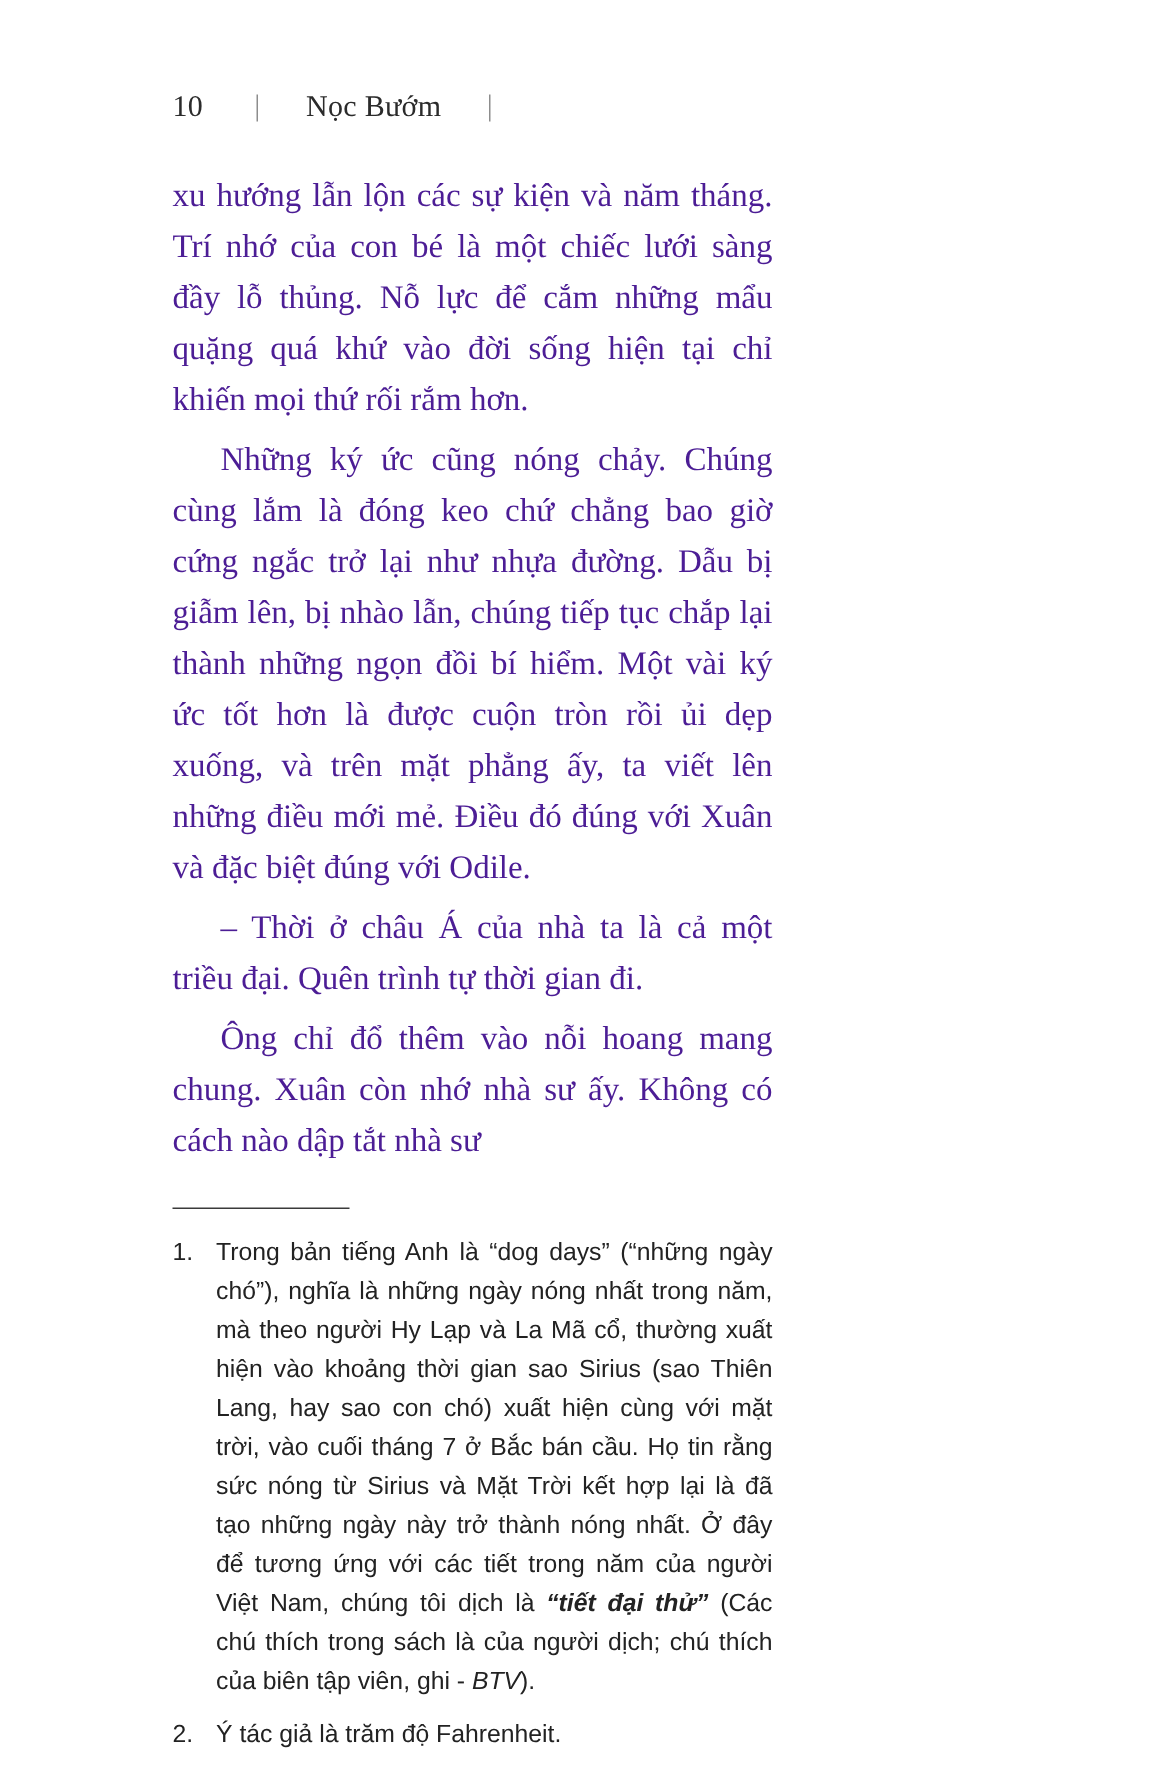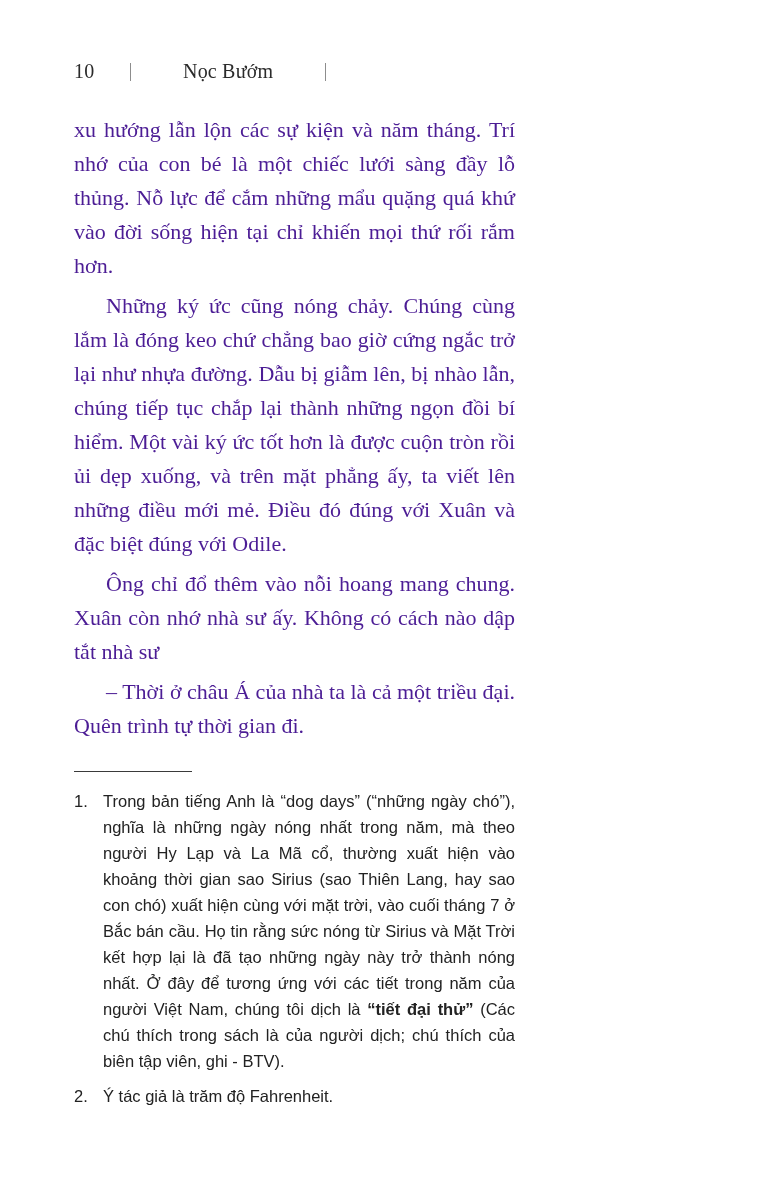--- a/index.html
+++ b/index.html
@@ -6,42 +6,42 @@
   html, body { background: #ffffff; }
   body {
     width: 768px; height: 1182px;
     font-family: "Liberation Serif", serif;
     color: #1f1f1f;
     -webkit-font-smoothing: antialiased;
   }
   .page {
     width: 620px; height: 1182px;
     background: #ffffff;
-    padding: 60px 105px 0 74px;
+    padding: 60px 105px 0 115px;
     overflow: hidden;
     position: relative;
   }
 
   
   .page-header {
     display: flex;
     align-items: center;
     font-size: 20px;
     color: #2b2b2b;
     margin-bottom: 30px;
     letter-spacing: 0.2px;
   }
   .page-number { min-width: 28px; }
   .header-divider {
     display: inline-block;
     width: 1px; height: 18px;
     background: #8d8d8d;
   }
   .header-divider.first { margin-left: 28px; }
-  .book-title { margin: 0 52px; }
+  .book-title { margin: 0 32px; }
 
   
   .page-body {
     font-size: 22px;
     line-height: 34px;
     text-align: justify;
     color: #4c1d95;
   }
   .para { margin-bottom: 6px; }
   .para.indent { text-indent: 32px; }
@@ -65,45 +65,45 @@
     line-height: 26px;
     color: #222222;
   }
   .footnote {
     position: relative;
     padding-left: 29px;
     text-align: justify;
     margin-bottom: 9px;
   }
   .fn-marker { position: absolute; left: 0; top: 0; }
-  .fn-bold { font-weight: bold; }
-  .fn-italic { }
+  .fn-bold { font-weight: bold; font-style: italic; }
+  .fn-italic { font-style: italic; }
 </style>
 </head>
 <body>
 
 <div class="page">
 
   <header class="page-header">
     <span class="page-number">10</span>
     <span class="header-divider first"></span>
     <span class="book-title">Nọc Bướm</span>
     <span class="header-divider"></span>
   </header>
 
   <main class="page-body">
     <p class="para">xu hướng lẫn lộn các sự kiện và năm tháng. Trí nhớ của con bé là một chiếc lưới sàng đầy lỗ thủng. Nỗ lực để cắm những mẩu quặng quá khứ vào đời sống hiện tại chỉ khiến mọi thứ rối rắm hơn.</p>
 
 
     <p class="para indent">Những ký ức cũng nóng chảy. Chúng cùng lắm là đóng keo chứ chẳng bao giờ cứng ngắc trở lại như nhựa đường. Dẫu bị giẫm lên, bị nhào lẫn, chúng tiếp tục chắp lại thành những ngọn đồi bí hiểm. Một vài ký ức tốt hơn là được cuộn tròn rồi ủi dẹp xuống, và trên mặt phẳng ấy, ta viết lên những điều mới mẻ. Điều đó đúng với Xuân và đặc biệt đúng với Odile.</p>
 
 
+    <p class="para indent">– Thời ở châu Á của nhà ta là cả một triều đại. Quên trình tự thời gian đi.</p>
+
     <p class="para indent">Ông chỉ đổ thêm vào nỗi hoang mang chung. Xuân còn nhớ nhà sư ấy. Không có cách nào dập tắt nhà sư</p>
-
-    <p class="para indent">– Thời ở châu Á của nhà ta là cả một triều đại. Quên trình tự thời gian đi.</p>
   </main>
 
   <div class="footnote-rule"></div>
 
   <section class="footnotes">
 
     <div class="footnote">
       <span class="fn-marker">1.</span><span>Trong bản tiếng Anh là “dog days” (“những ngày chó”), nghĩa là những ngày nóng nhất trong năm, mà theo người Hy Lạp và La Mã cổ, thường xuất hiện vào khoảng thời gian sao Sirius (sao Thiên Lang, hay sao con chó) xuất hiện cùng với mặt trời, vào cuối tháng 7 ở Bắc bán cầu. Họ tin rằng sức nóng từ Sirius và Mặt Trời kết hợp lại là đã tạo những ngày này trở thành nóng nhất. Ở đây để tương ứng với các tiết trong năm của người Việt Nam, chúng tôi dịch là </span><span class="fn-bold">“tiết đại thử”</span><span> (Các chú thích trong sách là của người dịch; chú thích của biên tập viên, ghi - </span><span class="fn-italic">BTV</span><span>).</span>
     </div>
 

